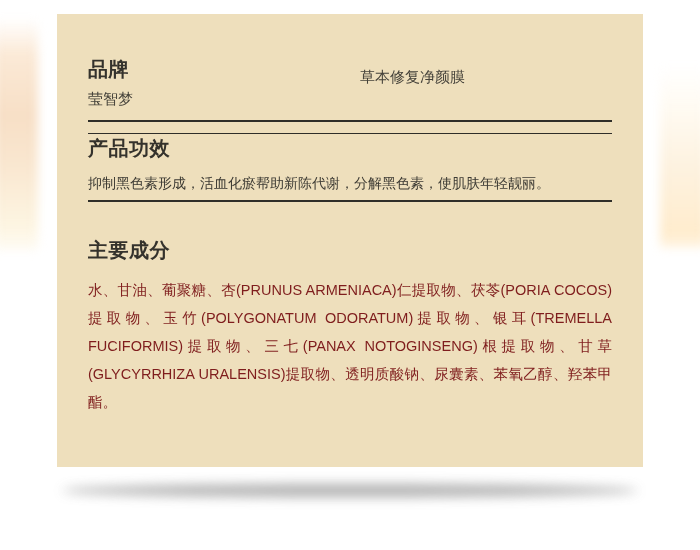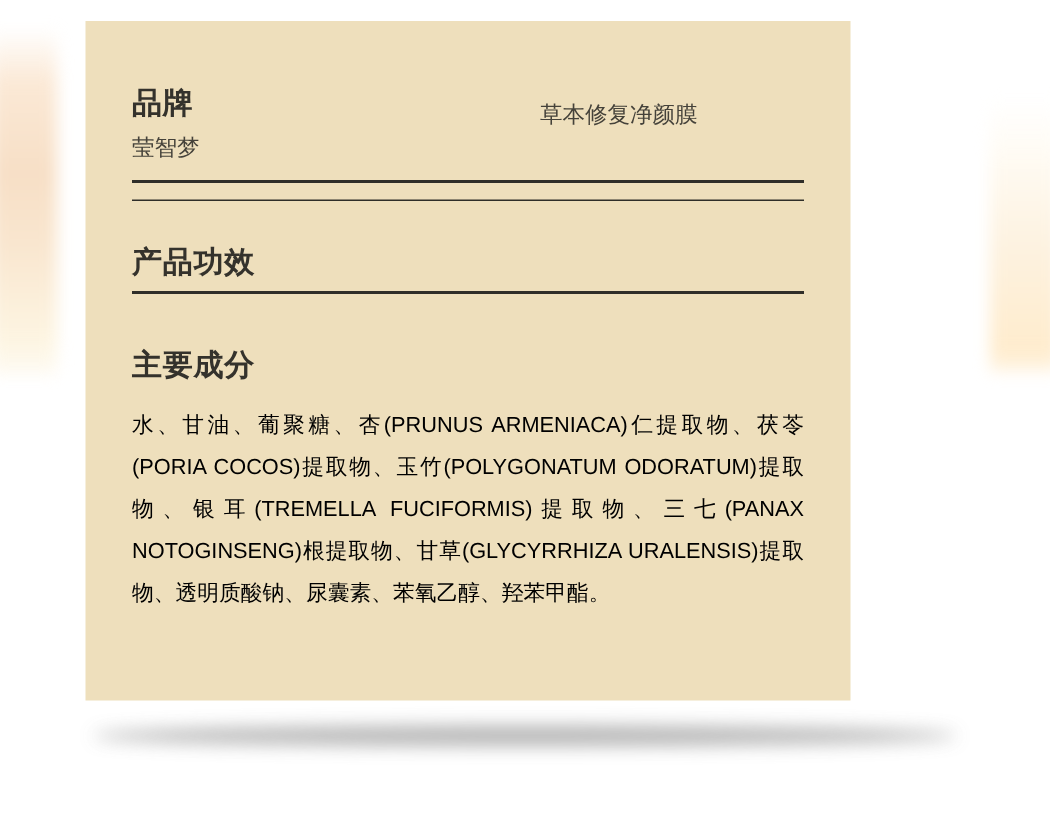--- a/index.html
+++ b/index.html
@@ -37,21 +37,21 @@
     left:62px;top:484px;width:576px;height:13px;
     background:#9b9b9b;
     border-radius:50%;
     filter:blur(6px);
     opacity:0.78;
   }
   
   #info-card{
     position:absolute;
     left:57px;top:14px;
-    width:510px;height:453px;
+    width:586px;height:453px;
     background:#eedfbc;
     box-sizing:border-box;
     padding:44px 31px 0 31px;
     color:#34322c;
   }
   .field-row{
     display:grid;
     grid-template-columns:272px 1fr;
   }
   .field-label{
@@ -76,34 +76,34 @@
   .div-1{margin-top:12px;}
   .row-2{margin-top:17px;}
   .div-2{margin-top:11px;}
   .section-title{
     font-size:20px;
     line-height:24px;
     font-weight:600;
     letter-spacing:0.5px;
     color:#34322c;
   }
-  .sec-1{margin-top:29px;}
+  .sec-1{margin-top:2px;}
   .sec-1-text{
     margin-top:13px;
     font-size:14px;
     line-height:20px;
     color:#3c3a33;
   }
   .div-3{margin-top:7px;}
   .sec-2{margin-top:36px;}
   .sec-2-text{
     margin-top:14px;
     font-size:14.5px;
     line-height:28px;
-    color:#000000;
+    color:#7f1d1d;
     text-align:justify;
     text-justify:inter-ideograph;
   }
 </style>
 </head>
 <body>
 
 <div id="stage">
 
   <div id="left-strip" class="edge-strip"></div>
@@ -122,20 +122,21 @@
       </div>
     </div>
 
     <div class="divider div-1"></div>
 
 
     <div class="divider div-2"></div>
 
     <div class="section sec-1">
       <div class="section-title">产品功效</div>
+      <div class="sec-1-text">抑制黑色素形成，活血化瘀帮助新陈代谢，分解黑色素，使肌肤年轻靓丽。</div>
     </div>
 
     <div class="divider div-3"></div>
 
     <div class="section sec-2">
       <div class="section-title">主要成分</div>
       <div class="sec-2-text">水、甘油、葡聚糖、杏(PRUNUS ARMENIACA)仁提取物、茯苓(PORIA COCOS)提取物、玉竹(POLYGONATUM ODORATUM)提取物、银耳(TREMELLA FUCIFORMIS)提取物、三七(PANAX NOTOGINSENG)根提取物、甘草(GLYCYRRHIZA URALENSIS)提取物、透明质酸钠、尿囊素、苯氧乙醇、羟苯甲酯。</div>
     </div>
 
   </div>

